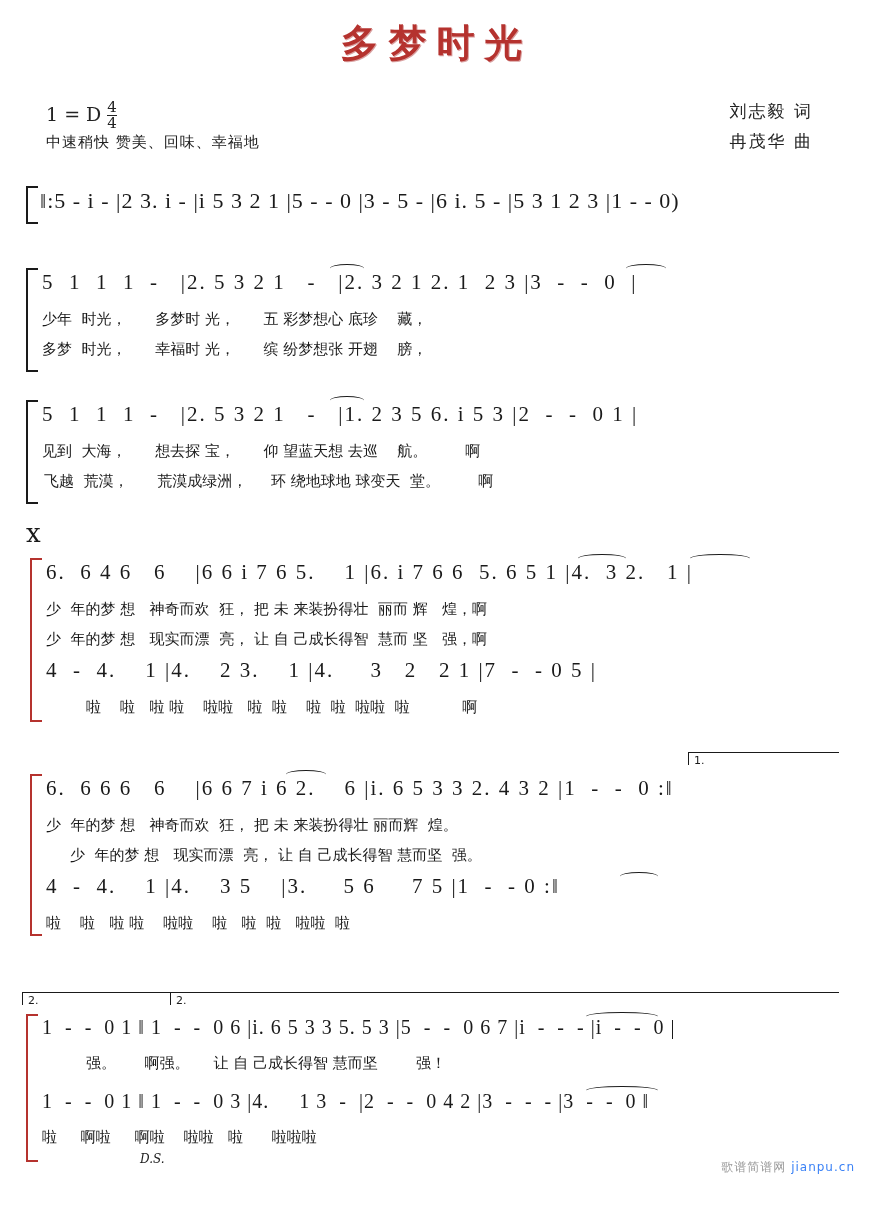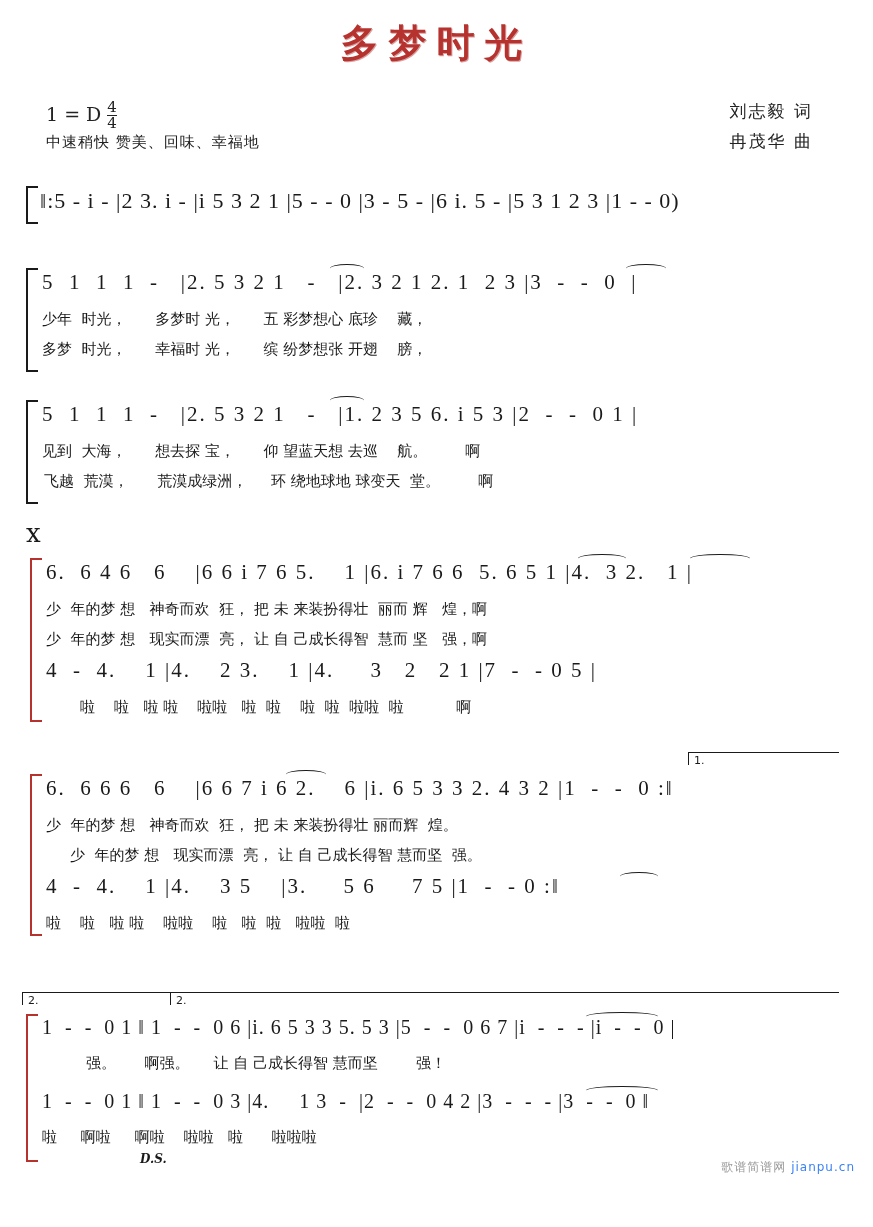--- a/index.html
+++ b/index.html
@@ -154,21 +154,21 @@
 
   <div class="row" style="top:530px;">
     <div class="segno" style="left:26px;top:-12px;">x</div>
     <div class="brace brace-red" style="left:30px;top:28px;height:160px;"></div>
 
     <div class="notes" style="position:absolute;left:46px;top:30px;letter-spacing:2px;">6.  6 4 6   6    |6 6 i 7 6 5.    1 |6. i 7 6 6  5. 6 5 1 |4.  3 2.   1 |</div>
     <div class="lyric" style="position:absolute;left:46px;top:70px;">少  年的梦 想   神奇而欢  狂， 把 未 来装扮得壮  丽而 辉   煌，啊</div>
     <div class="lyric" style="position:absolute;left:46px;top:100px;">少  年的梦 想   现实而漂  亮， 让 自 己成长得智  慧而 坚   强，啊</div>
 
     <div class="notes" style="position:absolute;left:46px;top:128px;letter-spacing:2px;">4  -  4.    1 |4.    2 3.    1 |4.     3   2   2 1 |7  -  - 0 5 |</div>
-    <div class="lyric" style="position:absolute;left:48px;top:168px;padding-left:32px;">啦    啦   啦 啦    啦啦   啦  啦    啦  啦  啦啦  啦           啊</div>
+    <div class="lyric" style="position:absolute;left:54px;top:168px;padding-left:32px;">啦    啦   啦 啦    啦啦   啦  啦    啦  啦  啦啦  啦           啊</div>
 
     <div class="slur" style="left:578px;top:24px;width:48px;"></div>
     <div class="slur" style="left:690px;top:24px;width:60px;"></div>
   </div>
 
   <div class="row" style="top:760px;">
     <div class="volta" style="left:688px;top:-8px;width:150px;"></div>
     <div class="volta-label" style="left:694px;top:-6px;">1.</div>
 
     <div class="brace brace-red" style="left:30px;top:14px;height:158px;"></div>
@@ -192,21 +192,21 @@
     <div class="volta-label" style="left:176px;top:2px;">2.</div>
 
     <div class="brace brace-red" style="left:26px;top:22px;height:144px;"></div>
 
     <div class="notes" style="position:absolute;left:42px;top:24px;letter-spacing:1px;font-size:20px;">1  -  -  0 1 ‖ 1  -  -  0 6 |i. 6 5 3 3 5. 5 3 |5  -  -  0 6 7 |i  -  -  - |i  -  -  0 |</div>
     <div class="lyric" style="position:absolute;left:42px;top:62px;margin-left:44px;">强。      啊强。     让 自 己成长得智 慧而坚        强！</div>
 
     <div class="notes" style="position:absolute;left:42px;top:98px;letter-spacing:1px;font-size:20px;">1  -  -  0 1 ‖ 1  -  -  0 3 |4.     1 3  -  |2  -  -  0 4 2 |3  -  -  - |3  -  -  0 ‖</div>
     <div class="lyric" style="position:absolute;left:42px;top:136px;">啦     啊啦     啊啦    啦啦   啦      啦啦啦</div>
 
-    <div class="ds" style="left:140px;top:160px;font-weight:bold;">D.S.</div>
+    <div class="ds" style="left:140px;top:160px;">D.S.</div>
 
     <div class="slur" style="left:586px;top:20px;width:72px;"></div>
     <div class="slur" style="left:586px;top:94px;width:72px;"></div>
   </div>
 
   <div class="watermark">
     <span>歌谱简谱网</span>
     <span class="site">jianpu.cn</span>
   </div>
 

